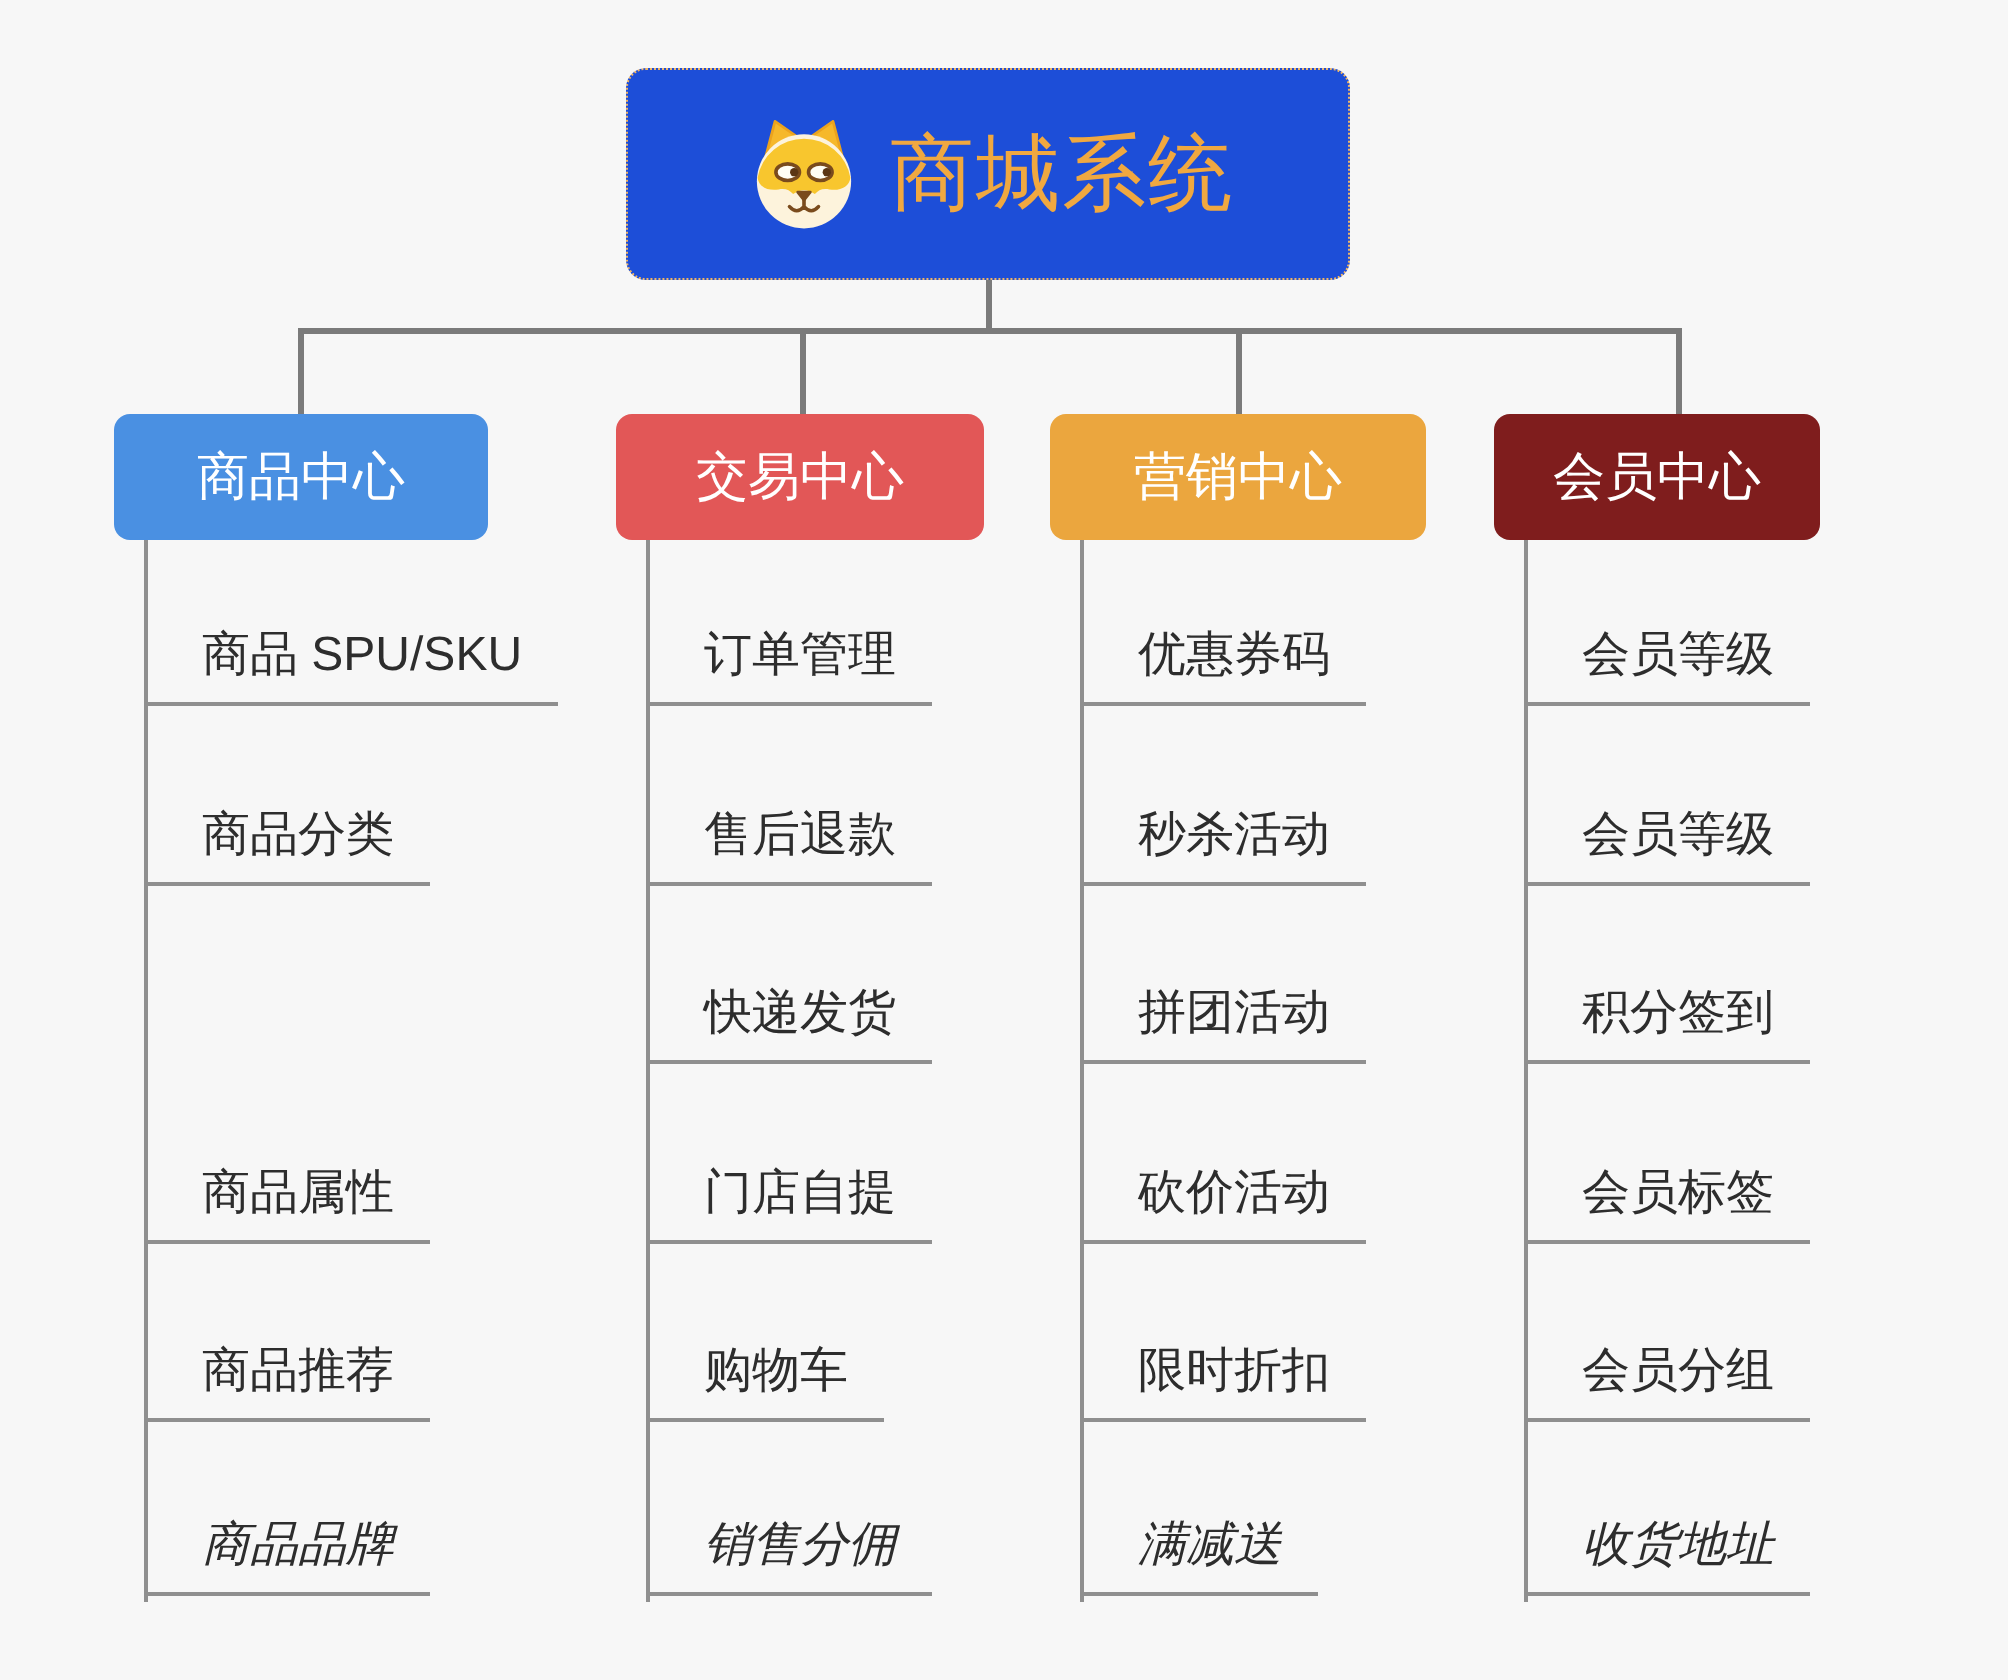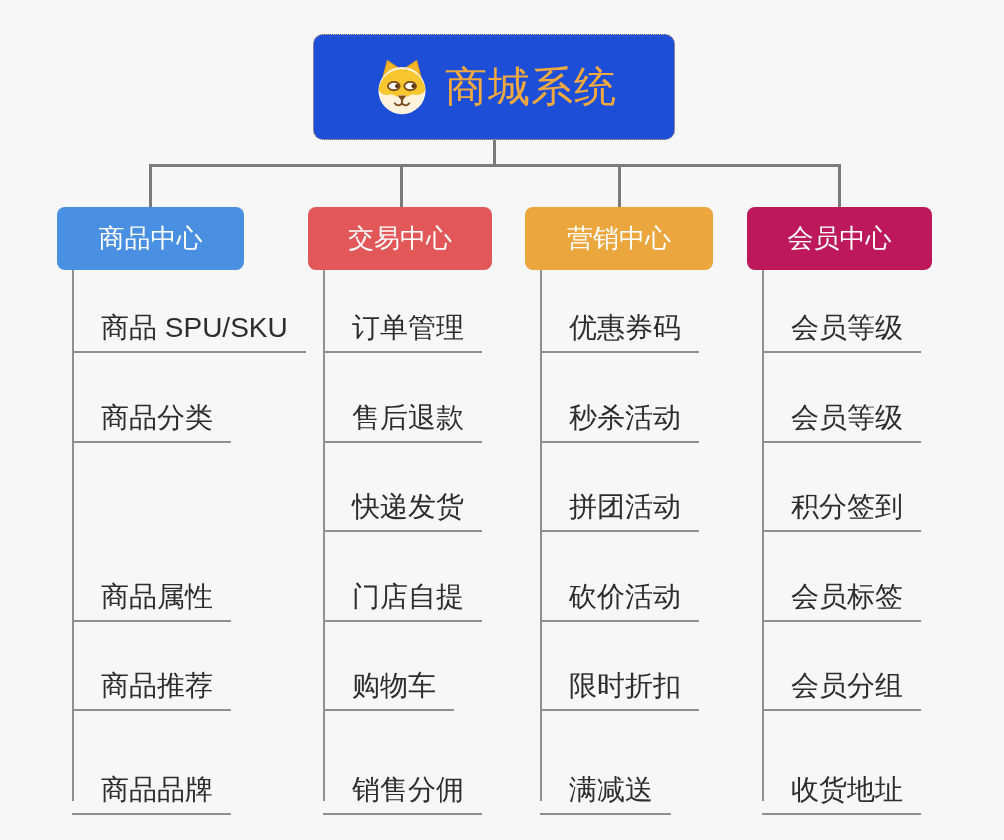--- a/index.html
+++ b/index.html
@@ -26,24 +26,24 @@
   
   .col{position:absolute;top:207px;}
   .node{
     height:63px;border-radius:8px;color:#ffffff;font-size:26px;
     display:flex;align-items:center;justify-content:center;white-space:nowrap;
   }
   .vline{position:absolute;left:15px;top:63px;width:2px;height:531px;background:#8f8f8f;}
   .child{
     position:absolute;left:15px;
     padding:0 18px 6px 29px;border-bottom:2px solid #8f8f8f;
-    font-size:28px;line-height:34px;color:#2d2d2d;white-space:nowrap;
+    font-size:24px;line-height:34px;color:#2d2d2d;white-space:nowrap;
   }
   .c0{top:104px;} .c1{top:193.5px;} .c2{top:283px;}
-  .c3{top:372.5px;} .c4{top:462px;} .c5{top:566px;}
+  .c3{top:372.5px;} .c4{top:462px;} .c5{top:549px;font-style:italic;}
 </style>
 </head>
 <body>
 
 <div class="canvas" style="background-color: rgb(247, 247, 247);">
 
   <div class="conn conn-root-stub"></div>
   <div class="conn conn-h"></div>
   <div class="conn conn-drop" style="left:149px"></div>
   <div class="conn conn-drop" style="left:400px"></div>
@@ -94,21 +94,21 @@
     <div class="vline"></div>
     <div class="child c0">优惠券码</div>
     <div class="child c1">秒杀活动</div>
     <div class="child c2">拼团活动</div>
     <div class="child c3">砍价活动</div>
     <div class="child c4">限时折扣</div>
     <div class="child c5">满减送</div>
   </div>
 
   <div class="col" style="left:747px">
-    <div class="node" style="width: 185px; background-color: #be185d;">会员中心</div>
+    <div class="node" style="width: 163px; background-color: #7f1d1d;">会员中心</div>
     <div class="vline"></div>
     <div class="child c0">会员等级</div>
     <div class="child c1">会员等级</div>
     <div class="child c2">积分签到</div>
     <div class="child c3">会员标签</div>
     <div class="child c4">会员分组</div>
     <div class="child c5">收货地址</div>
   </div>
 
 </div>

